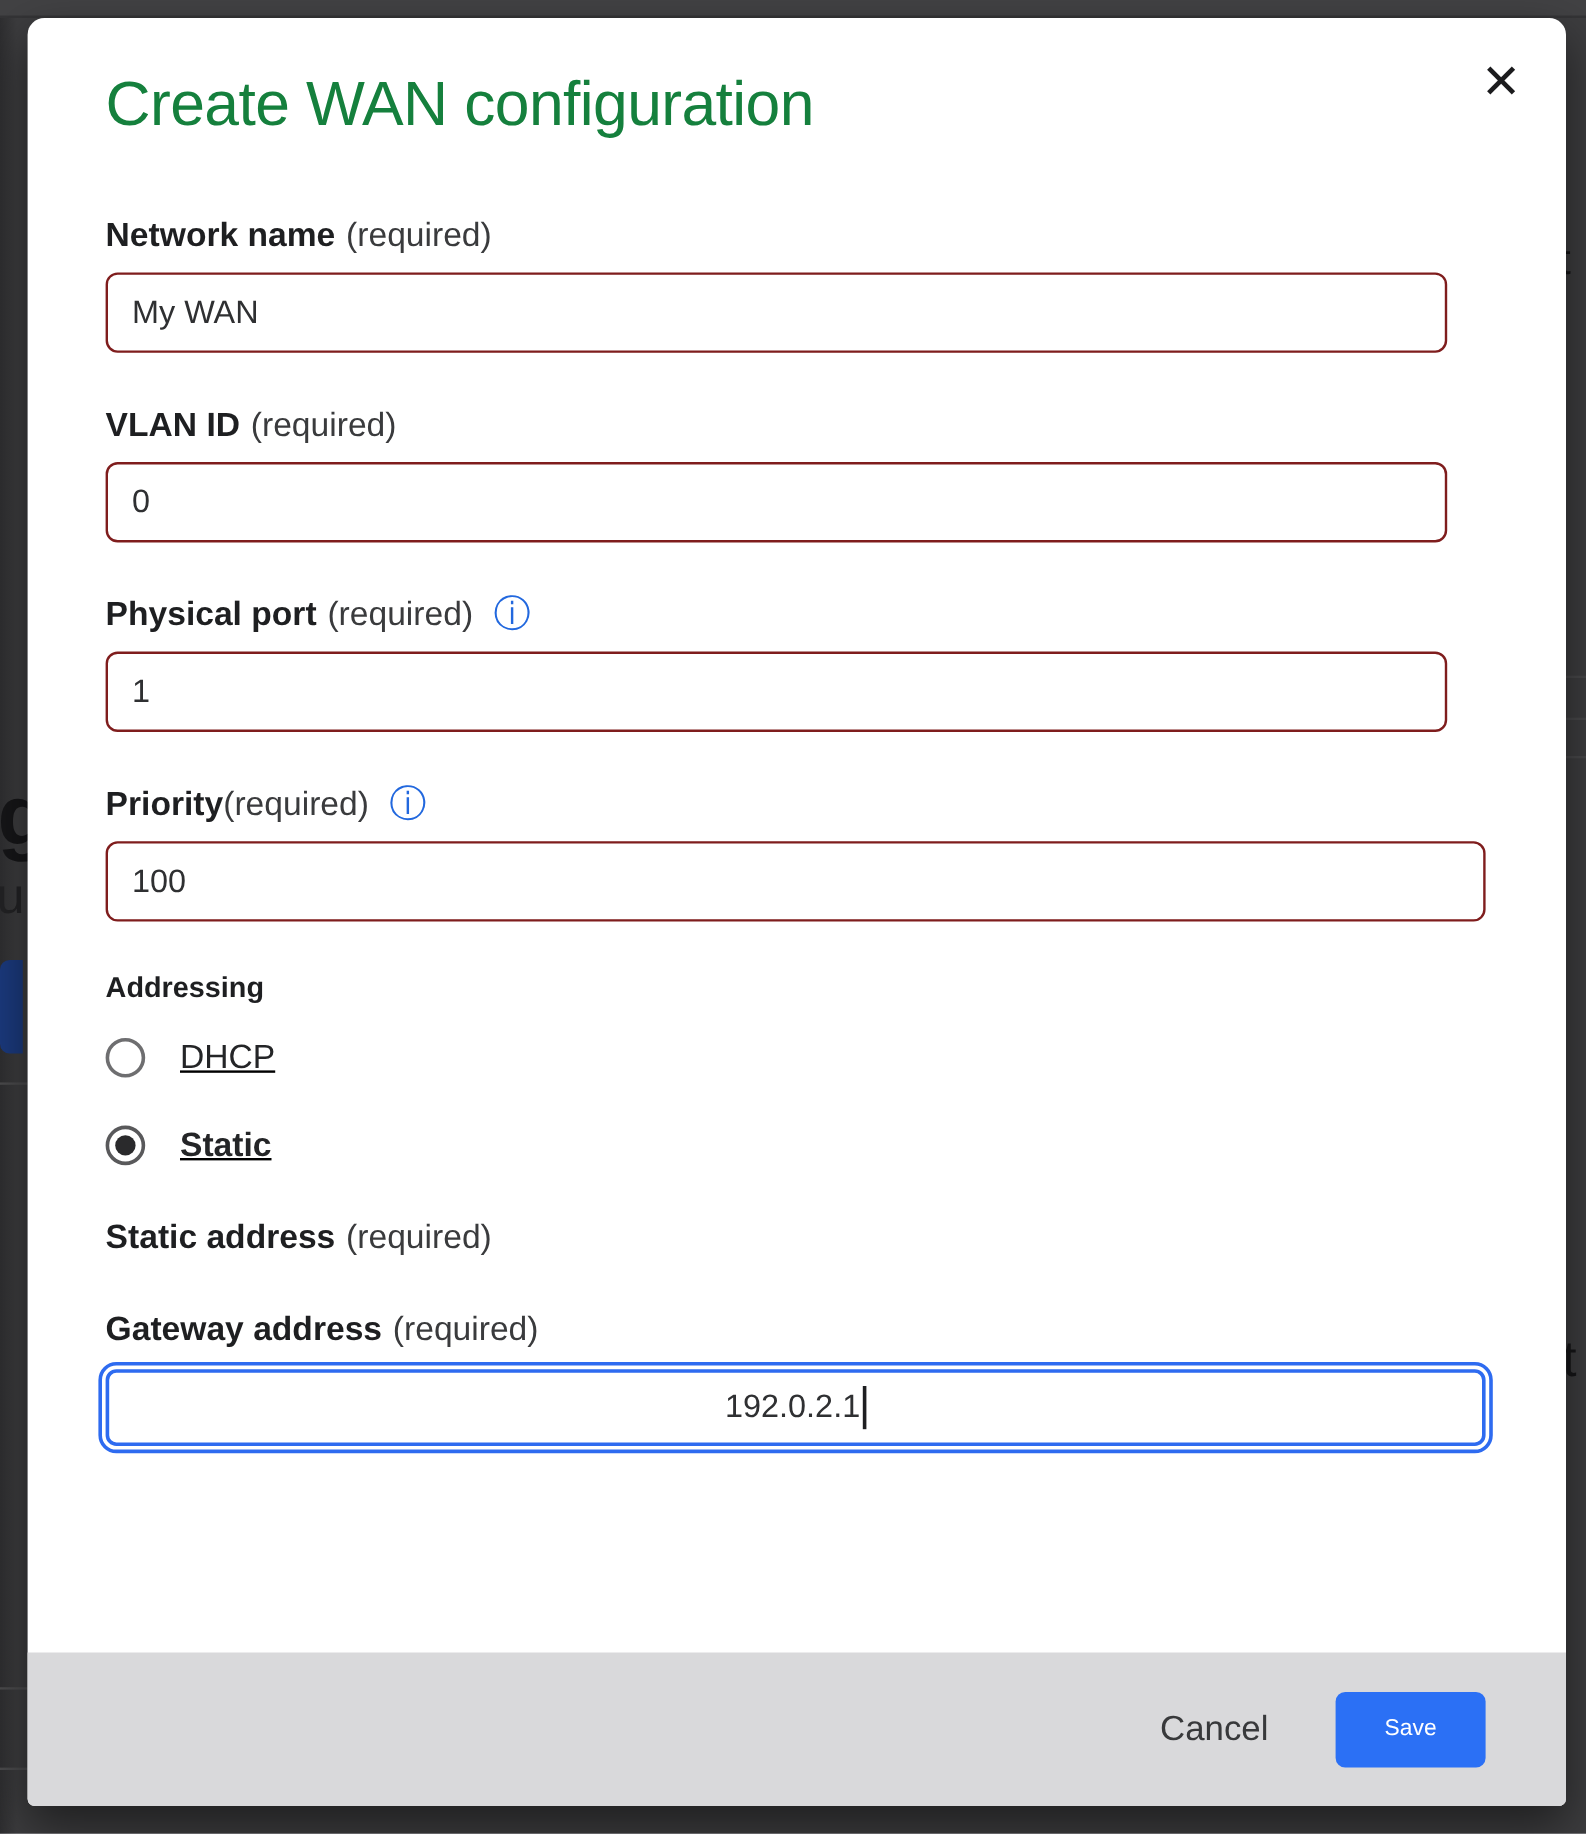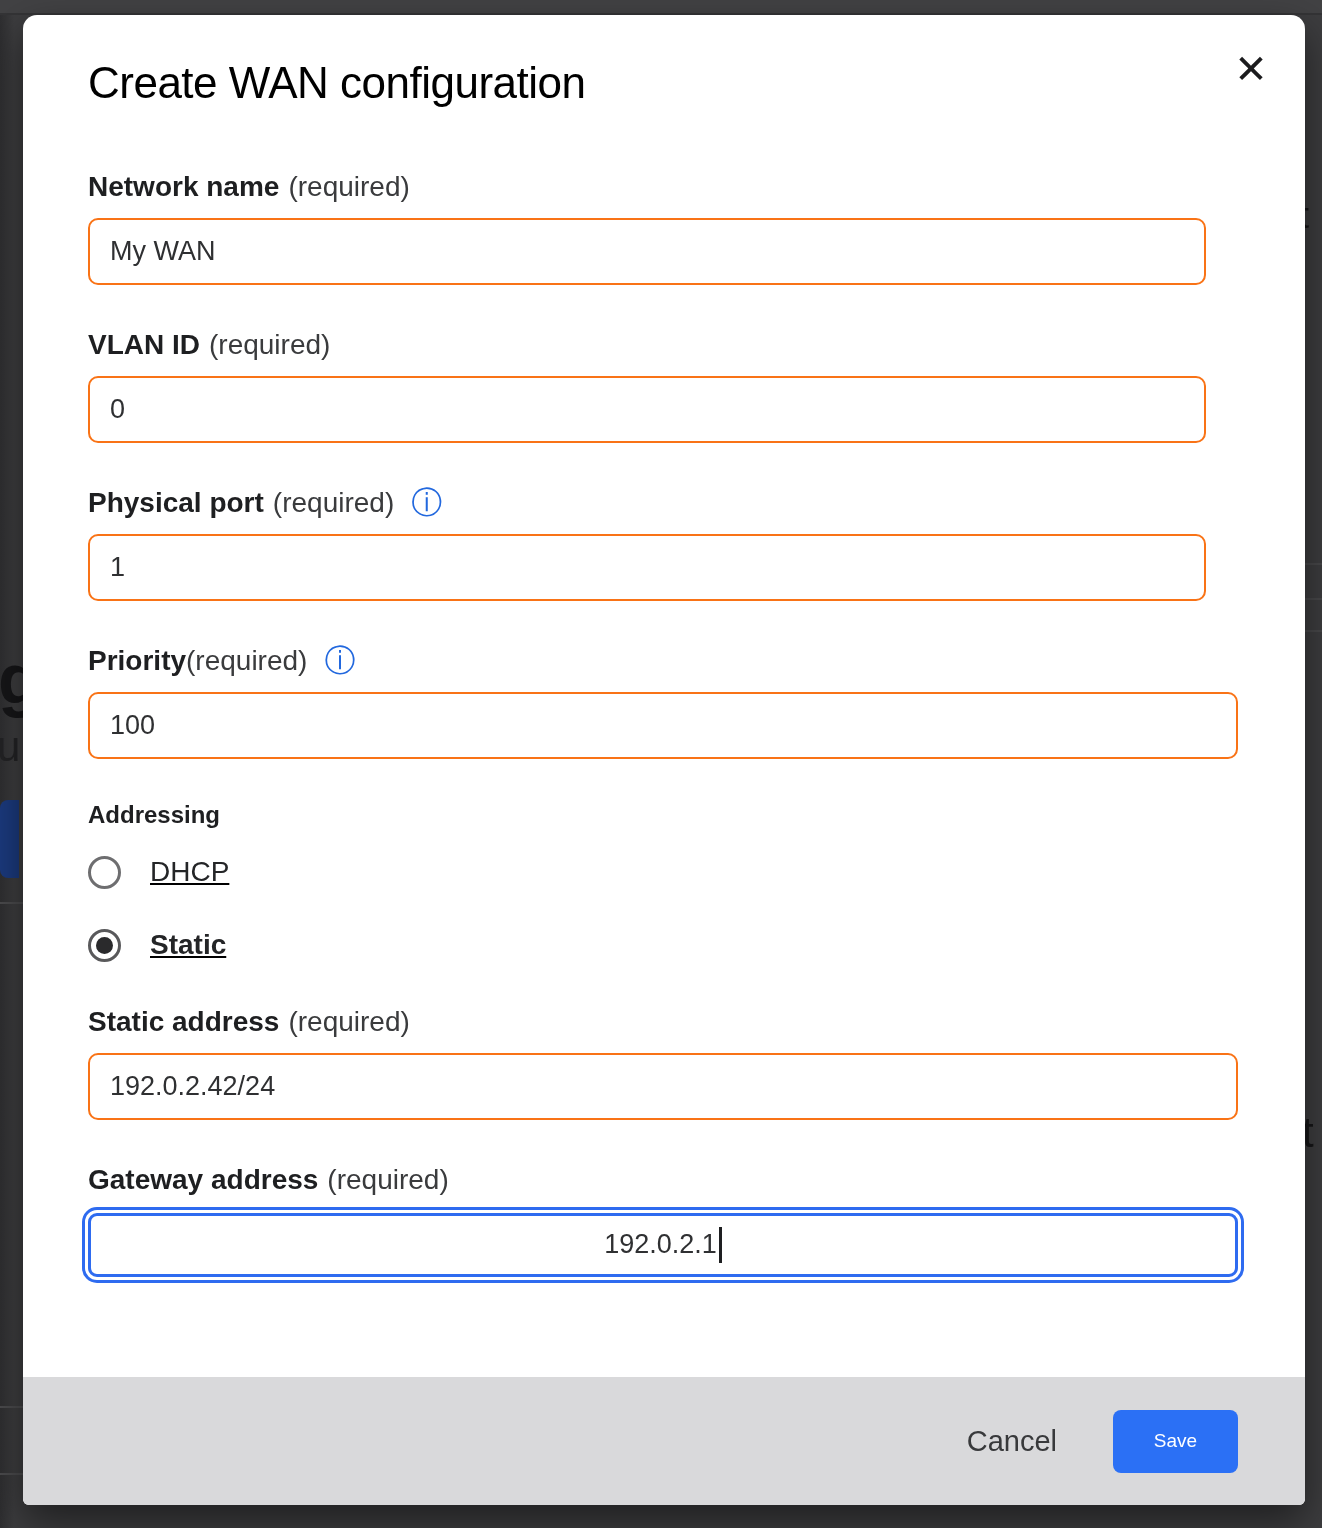--- a/index.html
+++ b/index.html
@@ -47,41 +47,41 @@
   .close-btn {
     position: absolute; top: 30px; right: 30px;
     width: 48px; height: 48px;
     background: none; border: none; cursor: pointer;
     display: flex; align-items: center; justify-content: center;
     color: #1B1B1D; font-size: 40px; font-weight: 400; line-height: 1;
     padding: 0;
   }
   .modal-title {
     margin: 43px 0 0 65px;
-    font-size: 44px; font-weight: 400; color: #000000;
+    font-size: 52px; font-weight: 400; color: #15803d;
     line-height: 1.15; letter-spacing: -0.5px;
   }
   .content { padding-left: 65px; }
 
   .field { margin-top: 43px; }
   .field.first { margin-top: 61px; }
   .field-label {
     display: flex; align-items: center;
     font-size: 28px; font-weight: 700; color: #1E1F21; line-height: 34px;
   }
   .required { font-weight: 400; color: #3A3B3D; margin-left: 9px; }
   .required.nogap { margin-left: 0; }
   .info-icon {
     color: #2268DE; font-size: 31px; margin-left: 17px; line-height: 1;
     cursor: pointer; font-weight: 400;
   }
 
   .text-input {
     display: block; margin-top: 14px; height: 67px;
-    border: 2px solid #f97316; border-radius: 10px;
+    border: 2px solid #7f1d1d; border-radius: 10px;
     background: #fff; color: #2F3032;
     font-size: 27px; font-family: inherit;
     padding: 0 20px;
   }
   .w-narrow { width: 1118px; }
   .w-wide   { width: 1150px; }
 
   
   .fake-input {
     display: flex; align-items: center; margin-top: 16px; height: 64px;
@@ -201,21 +201,20 @@
         <span class="radio-dot"></span>
       </span>
       <span class="radio-label">Static</span>
     </div>
 
     <div class="field">
       <div class="field-label">
         <span>Static address</span>
         <span class="required">(required)</span>
       </div>
-      <input class="text-input w-wide" type="text" value="192.0.2.42/24" style="">
     </div>
 
     <div class="field">
       <div class="field-label">
         <span>Gateway address</span>
         <span class="required">(required)</span>
       </div>
       <div class="fake-input w-wide">
         <span>192.0.2.1</span>
         <span class="caret"></span>

